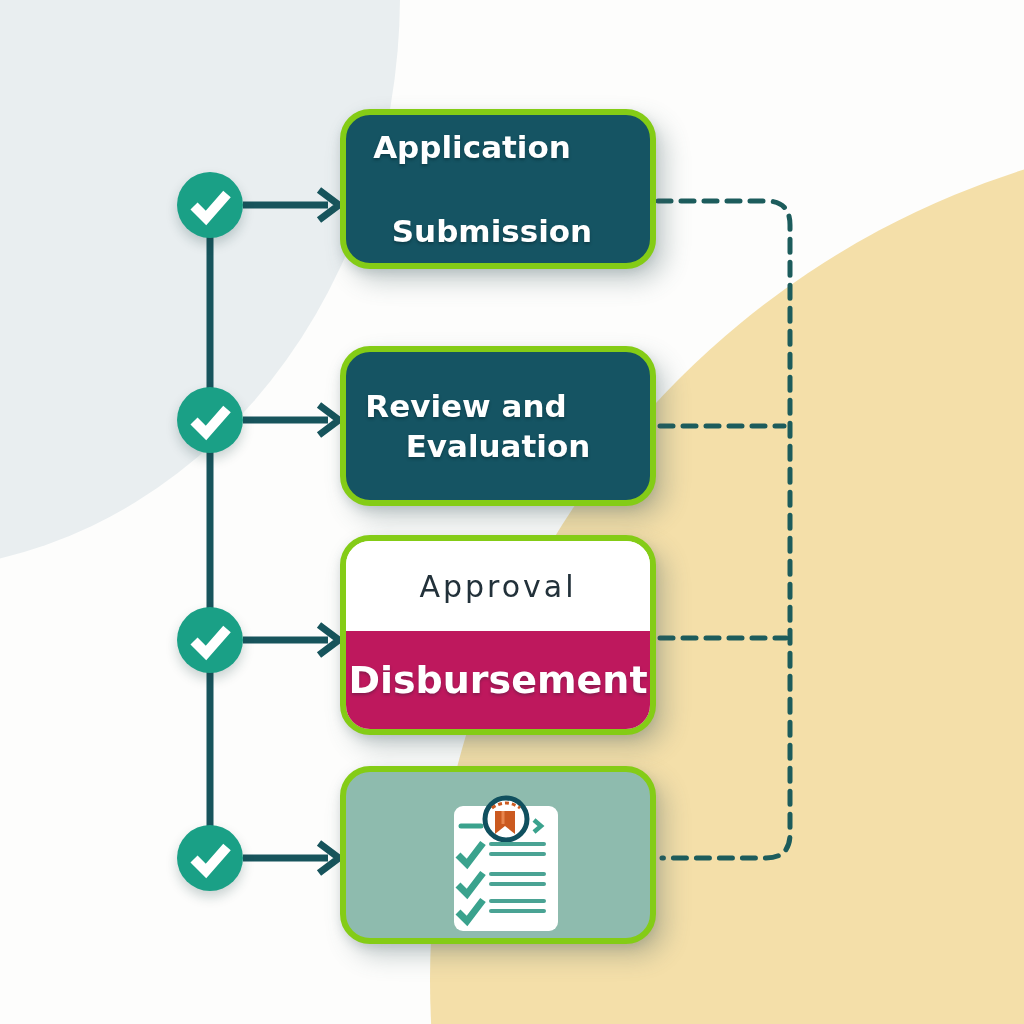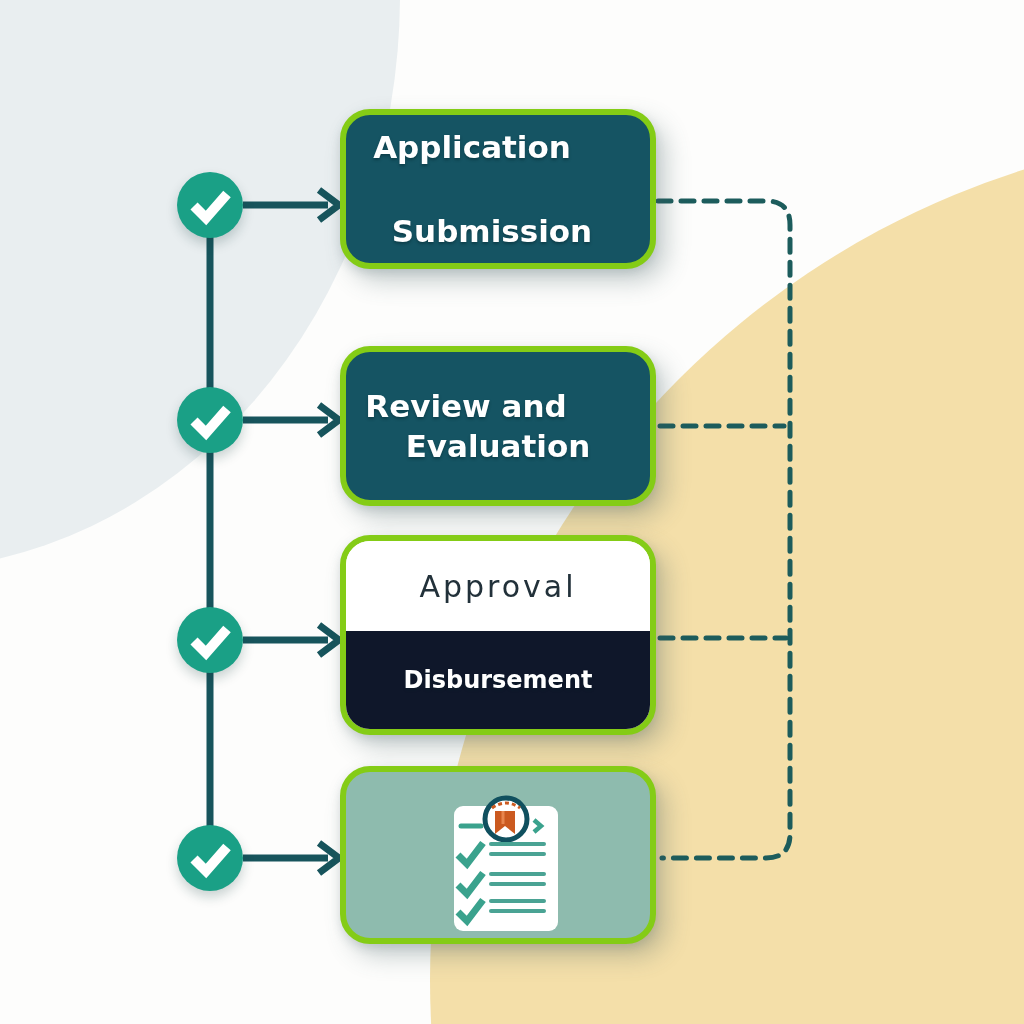--- a/index.html
+++ b/index.html
@@ -39,23 +39,23 @@
   .shift-l2a{transform:translateX(-6px);margin-top:44px;}
   .shift-l1b{transform:translateX(-32px);}
 
   .step-split{background:#ffffff;padding:0;}
   .split-top{
     width:100%;height:48%;background:#ffffff;color:#22313a;
     display:flex;align-items:center;justify-content:center;
     font-size:30px;font-weight:normal;letter-spacing:3px;
   }
   .split-bottom{
-    width:100%;height:52%;background:#0f172a;color:#ffffff;
+    width:100%;height:52%;background:#be185d;color:#ffffff;
     display:flex;align-items:center;justify-content:center;
-    font-size:24px;font-weight:bold;
+    font-size:38px;font-weight:bold;
     text-shadow:0 2px 3px rgba(5,35,42,.30);
   }
 
   .step-icon-box{background:#8ebbae;}
   .doc-icon{position:absolute;left:100px;top:22px;}
 </style>
 </head>
 <body>
 
 <div class="canvas">

